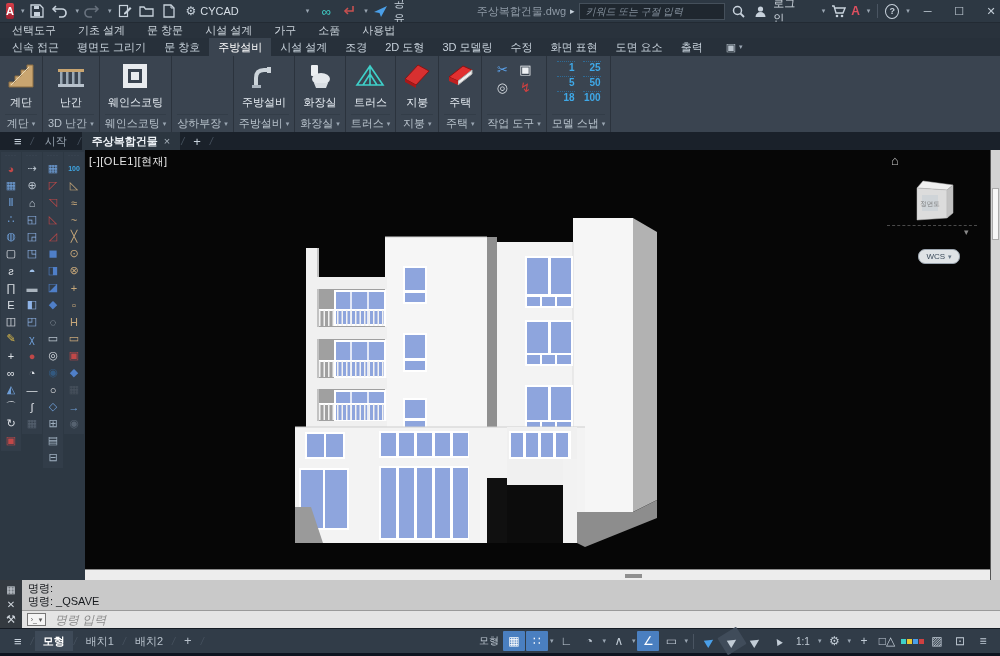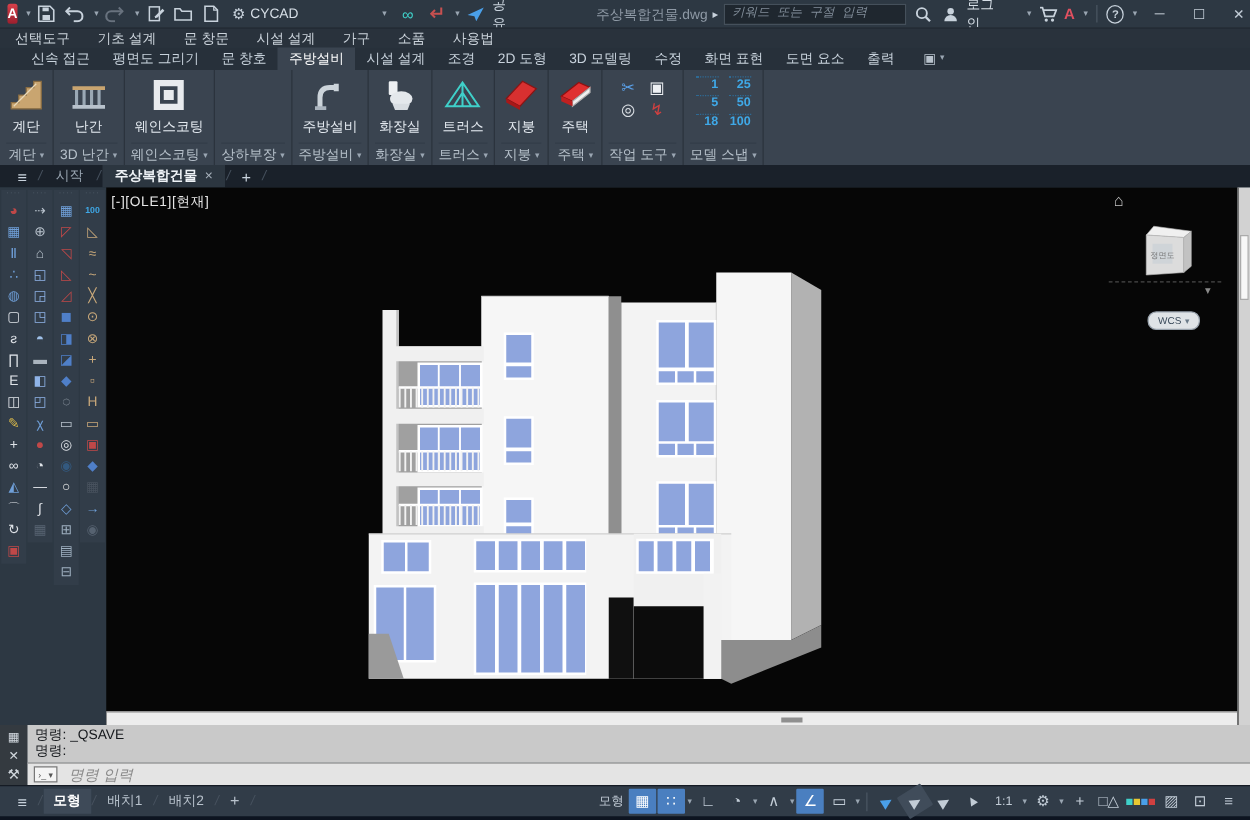--- a/index.html
+++ b/index.html
@@ -10,31 +10,31 @@
   
   .titlebar{left:0;top:0;width:1000px;height:22px;display:flex;align-items:center;padding:0 0 0 6px;box-sizing:border-box;gap:4px;background:#2d3843;}
   .alogo{width:24px;height:16px;background:linear-gradient(#d8404a,#9c1f2e);border-radius:2px;color:#fff;font-weight:bold;font-size:11px;display:flex;align-items:center;justify-content:center;}
   .tbi{height:18px;min-width:18px;display:flex;align-items:center;justify-content:center;}
   .brandbox{display:flex;align-items:center;gap:4px;padding:0 4px;height:18px;}
   .brand{color:#d6dee6;font-size:11px;}
   .share{color:#c8d2dc;}
   .doctitle{color:#8f9aa6;margin-left:68px;white-space:nowrap;}
   .tb-right{margin-left:auto;display:flex;align-items:center;gap:4px;}
   .searchbox{width:148px;height:15px;background:#1f272f;border:1px solid #45505b;display:flex;align-items:center;padding:0 4px;}
-  .searchbox input{width:100%;border:none;background:transparent;color:#bac4ce;font-style:italic;font-size:10px;outline:none;font-family:Liberation Mono, monospace;}
+  .searchbox input{width:100%;border:none;background:transparent;color:#bac4ce;font-style:italic;font-size:10px;outline:none;font-family:Liberation Serif, serif;}
   .searchbox input::placeholder{color:#828e9a;font-style:italic;}
   .login{color:#d6dee6;}
   .helpq{width:13px;height:13px;border:1.5px solid #c8d2dc;border-radius:50%;font-size:9px;display:flex;align-items:center;justify-content:center;color:#c8d2dc;font-weight:bold;}
   .winbtn{width:30px;height:22px;display:flex;align-items:center;justify-content:center;color:#c2ccd6;font-size:11px;}
   .minA{color:#e05060;font-weight:bold;font-size:12px;}
   
   .menubar{left:0;top:22px;width:1000px;height:16px;background:#29323c;border-top:1px solid #222a33;box-sizing:border-box;display:flex;align-items:center;padding-left:12px;gap:22px;}
   .menu-item{color:#ccd4dc;white-space:nowrap;}
   
-  .ribbontabs{left:0;top:38px;width:1000px;height:18px;background:#27303a;display:flex;align-items:center;padding-left:16px;box-sizing:border-box;}
+  .ribbontabs{left:0;top:38px;width:1000px;height:18px;background:#27303a;display:flex;align-items:center;padding-left:3px;box-sizing:border-box;}
   .rtab{padding:0 9px;line-height:18px;color:#c8d2dc;white-space:nowrap;}
   .rtab.active{background:#3a4450;color:#fff;}
   .rtab-extra{display:flex;align-items:center;margin-left:8px;padding:0 6px;line-height:18px;color:#b8c2cc;}
   
   .ribbon{left:0;top:56px;width:1000px;height:76px;background:#3a4450;display:flex;align-items:stretch;overflow:hidden;}
   .rgroup{border-right:1px solid #2b333d;display:flex;flex-direction:column;align-items:center;padding:1px 5px 0;box-sizing:border-box;}
   .rgbtn{display:flex;flex-direction:column;align-items:center;}
   .rgicon{height:36px;display:flex;align-items:center;justify-content:center;margin-top:1px;}
   .rglabel{font-size:11px;color:#e4eaf0;white-space:nowrap;line-height:13px;margin-top:2px;}
   .rgfooter{margin-top:auto;height:17px;display:flex;align-items:center;font-size:11px;color:#b6c0ca;white-space:nowrap;border-top:1px solid #333d48;align-self:stretch;justify-content:center;}
@@ -633,22 +633,22 @@
   </div>
 
   <div class="cmd abs">
     <div class="cmdgutter">
       <span class="gi">▦</span>
       <span class="gi">✕</span>
       <span class="gi" style="font-size:11px;">⚒</span>
     </div>
     <div class="cmdbody">
       <div class="cmdhist">
+        <div>명령:</div>
         <div>명령:  _QSAVE</div>
-        <div>명령:</div>
       </div>
       <div class="cmdinput">
         <span class="cmdicon">›_ ▾</span>
         <input placeholder="명령 입력" style="">
       </div>
     </div>
   </div>
 
   <div class="statusbar abs">
     <span class="hamb">≡</span>

